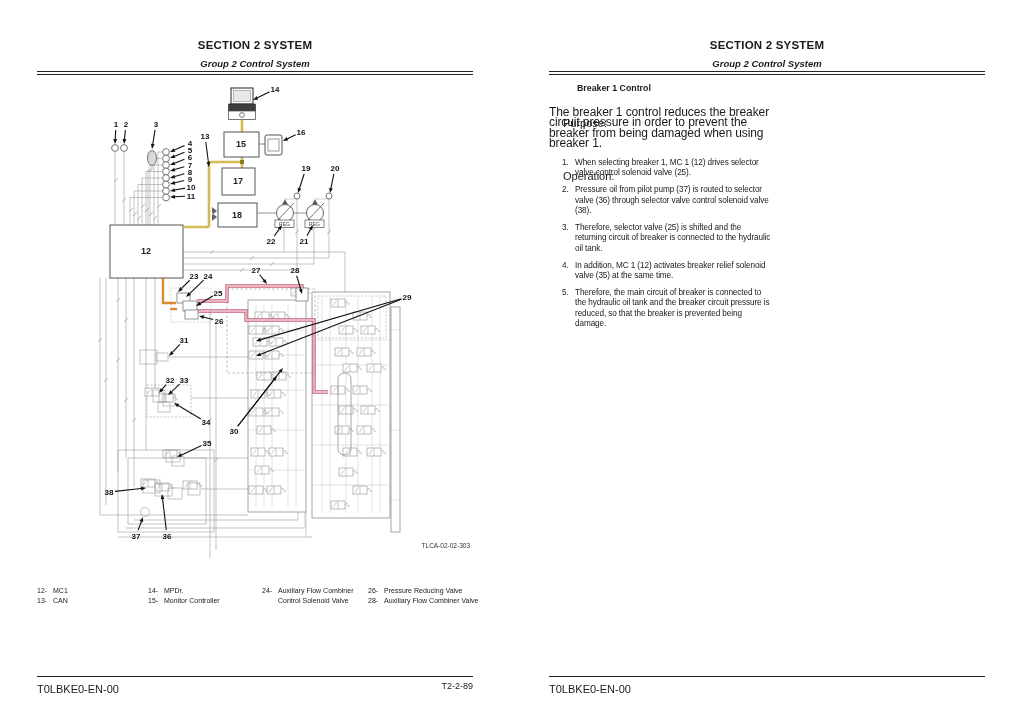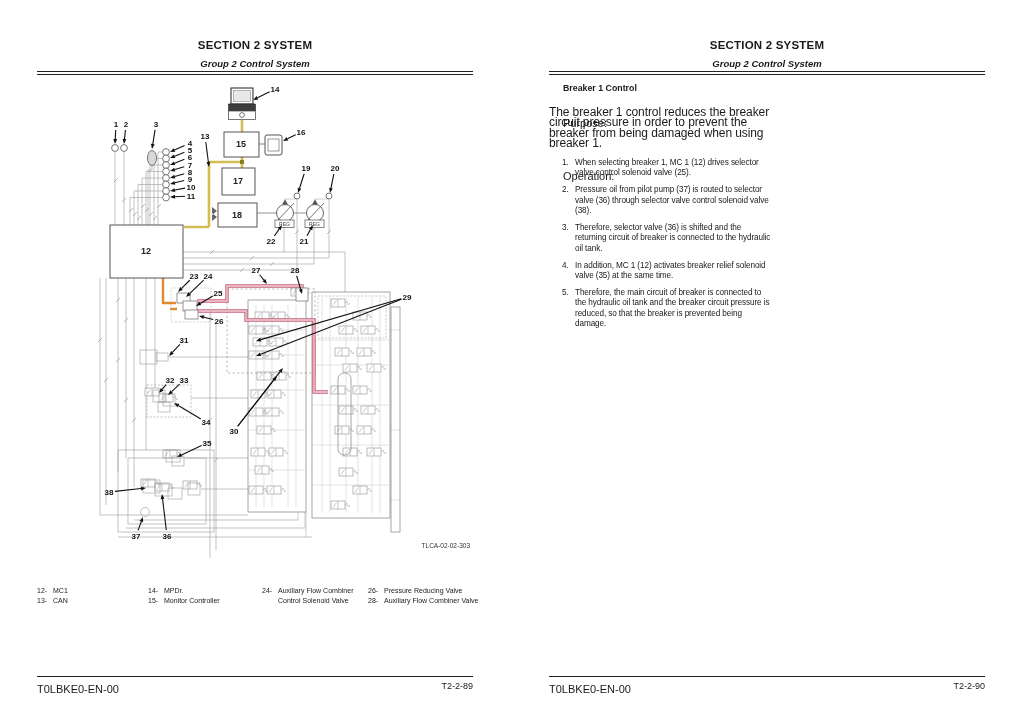--- a/index.html
+++ b/index.html
@@ -12,21 +12,21 @@
                   font-size:11.5px; font-weight:bold; letter-spacing:.2px; }
   .hdr-subtitle { position:absolute; top:58px; left:0; right:0; text-align:center;
                   font-size:9.5px; font-weight:bold;font-style:italic; }
   .dbl-rule { position:absolute; top:71px; left:0; right:0; height:4px;
               border-top:1.7px solid #222; border-bottom:1px solid #222; }
   .foot-rule { position:absolute; top:676px; left:0; right:0; border-top:1.5px solid #222; }
   .foot-code { position:absolute; top:683px; left:0; font-size:11px; }
   .foot-page { position:absolute; top:681px; left:0; right:0; text-align:right; font-size:9px; }
 
   
-  .sec-heading { position:absolute; top:83px; left:14px; font-size:8.8px; font-weight:bold; }
+  .sec-heading { position:absolute; top:83px; left:28px; font-size:8.8px; font-weight:bold; }
   .lbl { position:absolute; left:14px; font-size:11px;margin-top:20px; }
   .body-par { position:absolute; left:0; width:224px; font-size:12px; line-height:10.4px;
               letter-spacing:-0.1px; }
   .steps { position:absolute; top:158px; left:13px; width:212px; }
   .step { display:flex; margin-bottom:6.5px; font-size:8.2px; line-height:10.4px;
           letter-spacing:-0.1px; }
   .step .n { width:13px; flex:none; }
 
   
   .legend { position:absolute; top:586px; left:0; right:0; height:26px; font-size:7px;
@@ -717,28 +717,27 @@
       <div class="step">
         <span class="n">1.</span>
         <span>When selecting breaker 1, MC 1 (12) drives selector valve control solenoid valve (25).</span>
       </div>
       <div class="step">
         <span class="n">2.</span>
         <span>Pressure oil from pilot pump (37) is routed to selector valve (36) through selector valve control solenoid valve (38).</span>
       </div>
       <div class="step">
         <span class="n">3.</span>
-        <span>Therefore, selector valve (36) is shifted and the returning circuit of breaker is connected to the hydraulic oil tank.</span>
+        <span>Therefore, selector valve (25) is shifted and the returning circuit of breaker is connected to the hydraulic oil tank.</span>
       </div>
       <div class="step">
         <span class="n">4.</span>
         <span>In addition, MC 1 (12) activates breaker relief solenoid valve (35) at the same time.</span>
       </div>
       <div class="step">
         <span class="n">5.</span>
         <span>Therefore, the main circuit of breaker is connected to the hydraulic oil tank and the breaker circuit pressure is reduced, so that the breaker is prevented being damage.</span>
       </div>
     </div>
 
   <div class="foot-rule"></div>
   <div class="foot-code">T0LBKE0-EN-00</div>
-  <div class="foot-page">T2-2-90</div>
 </div>
 
 </body></html>

